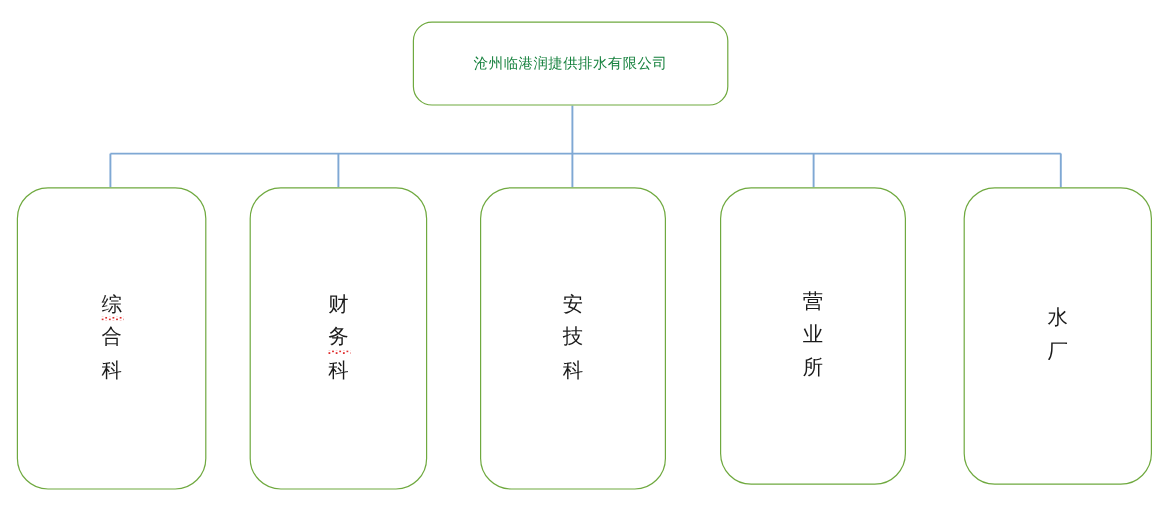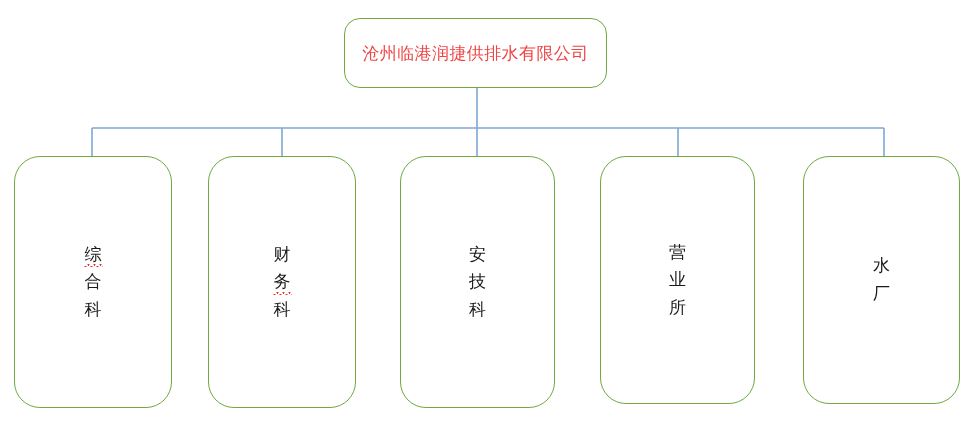--- a/index.html
+++ b/index.html
@@ -38,22 +38,22 @@
     border-radius: 26px;
     display: flex;
     align-items: center;
     justify-content: center;
   }
   .node.root {
     border-radius: 16px;
   }
 
   .root-label {
-    font-size: 17px;
-    color: #ef4444;
+    font-size: 12px;
+    color: #15803d;
     line-height: 1.2;
     letter-spacing: 0.4px;
     white-space: nowrap;
   }
 
   
   .vlabel {
     display: flex;
     flex-direction: column;
     align-items: center;

